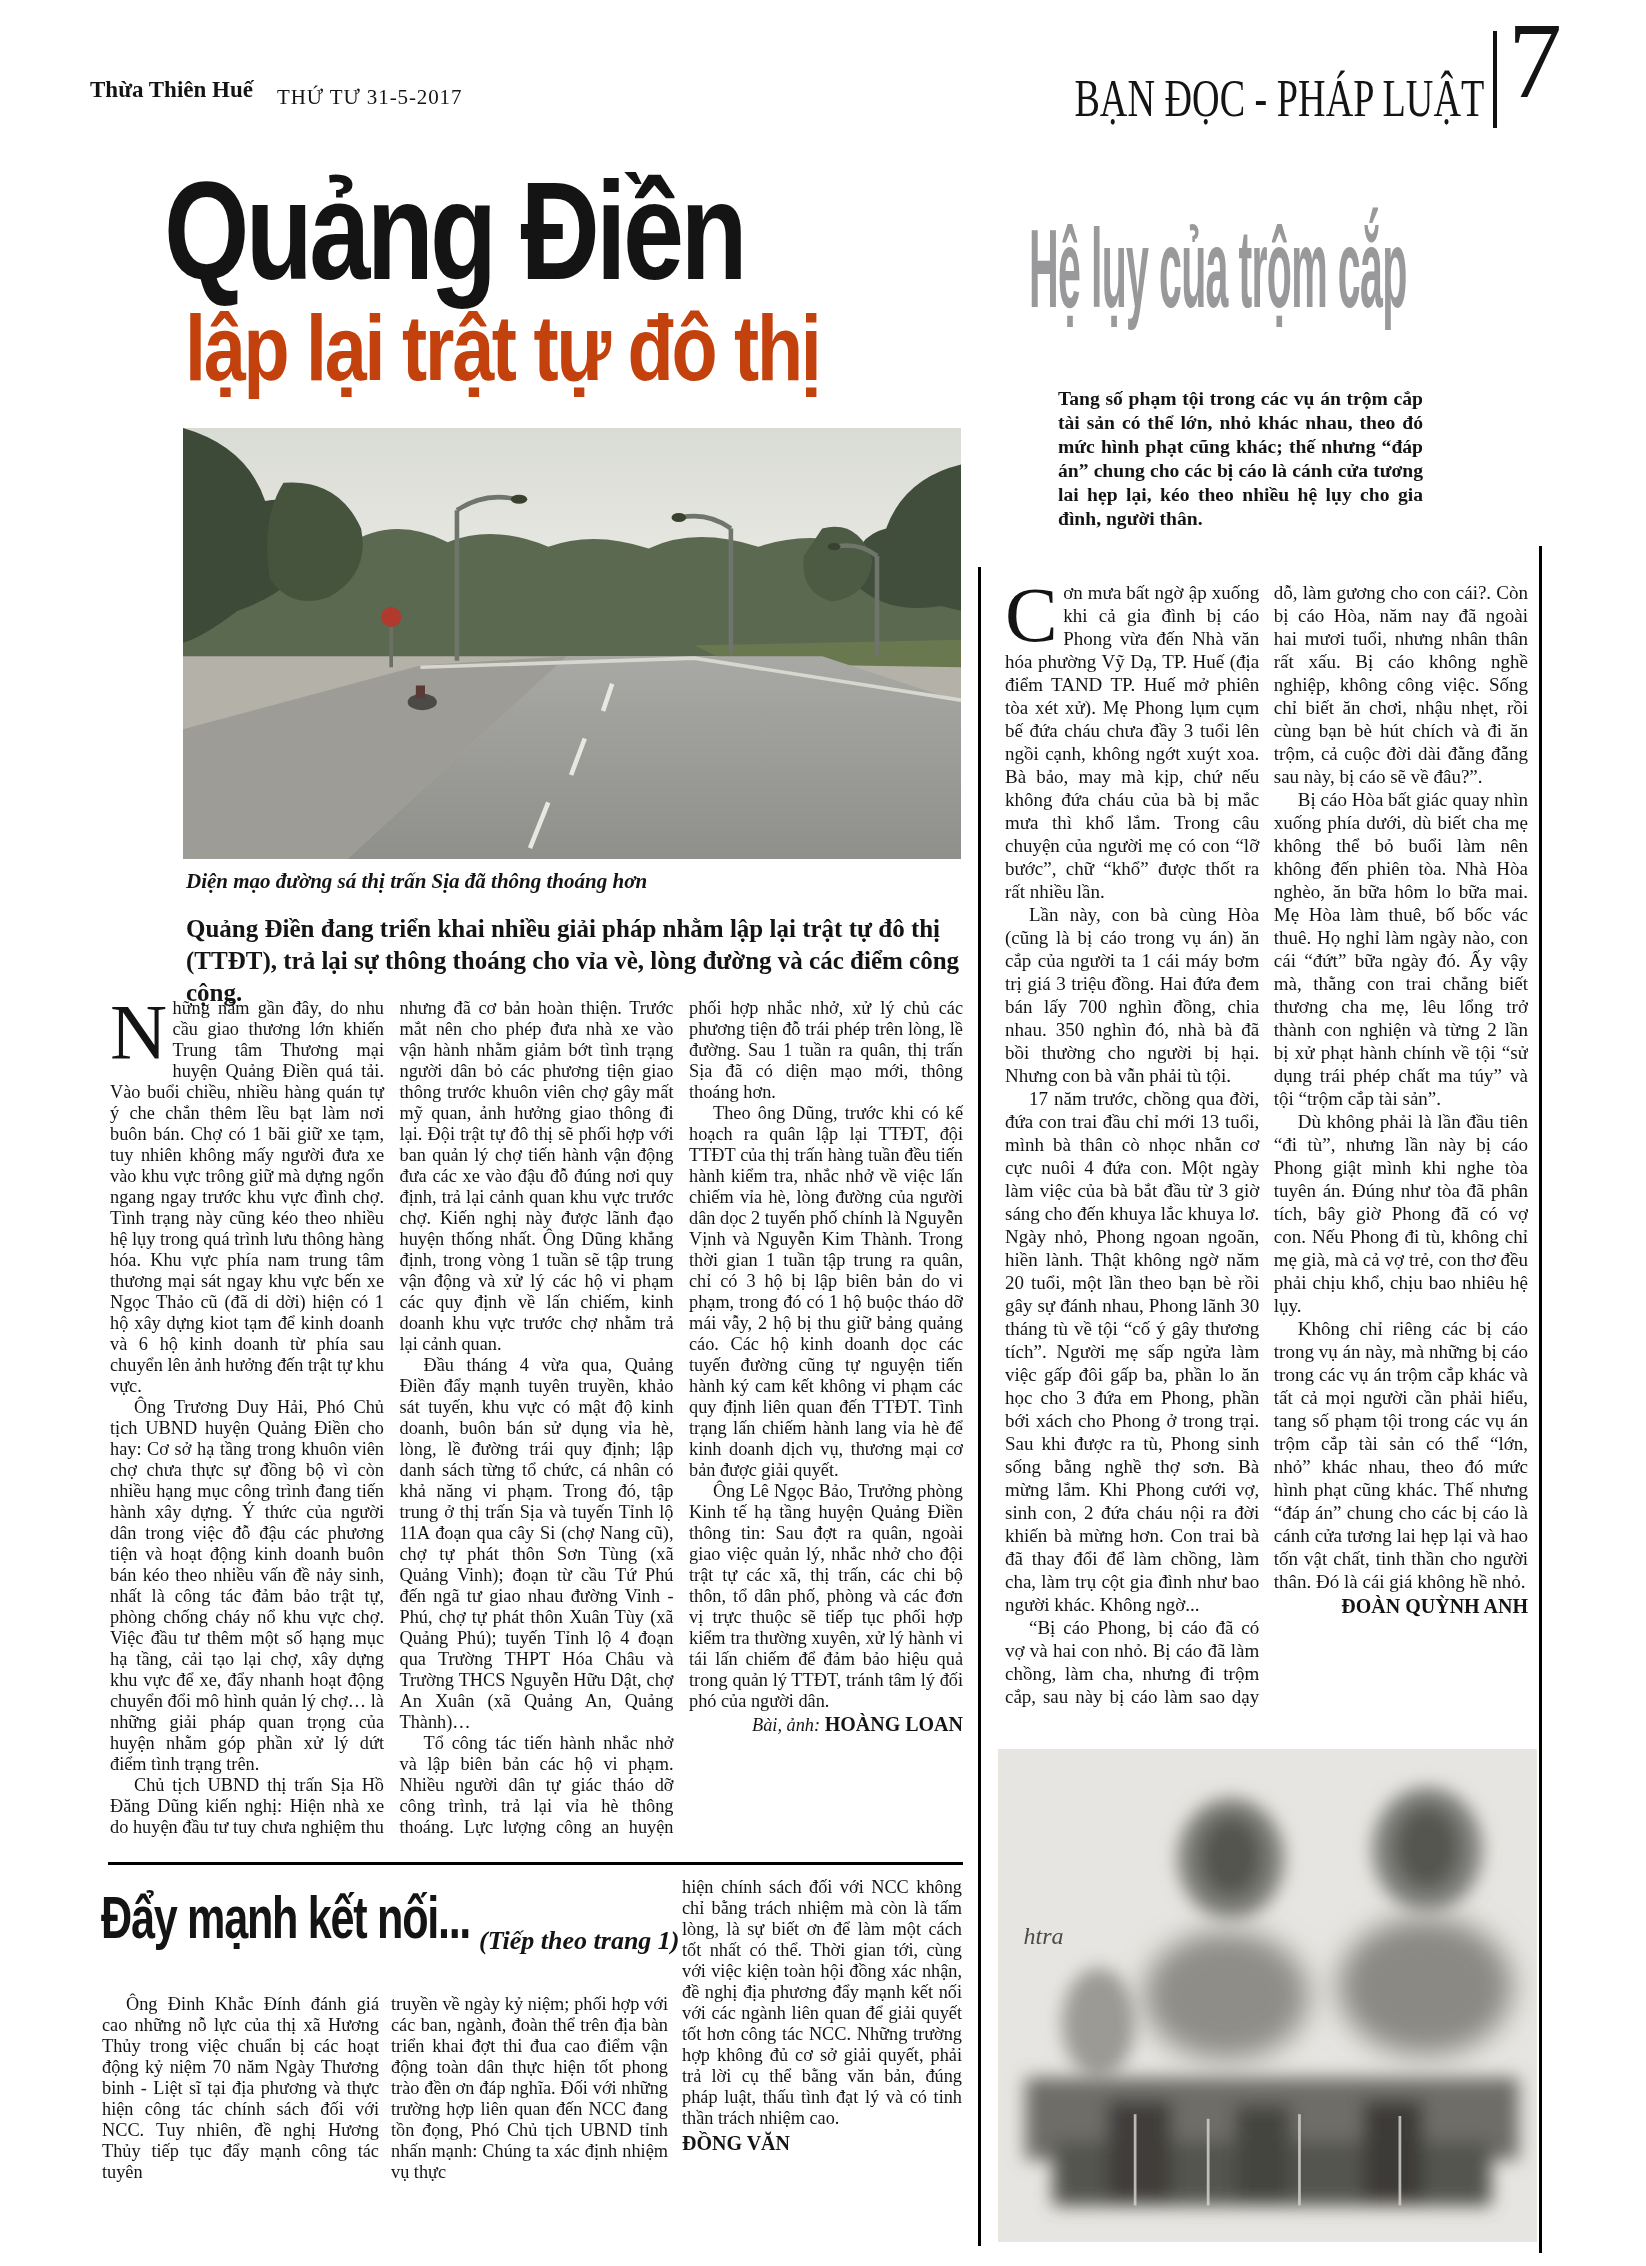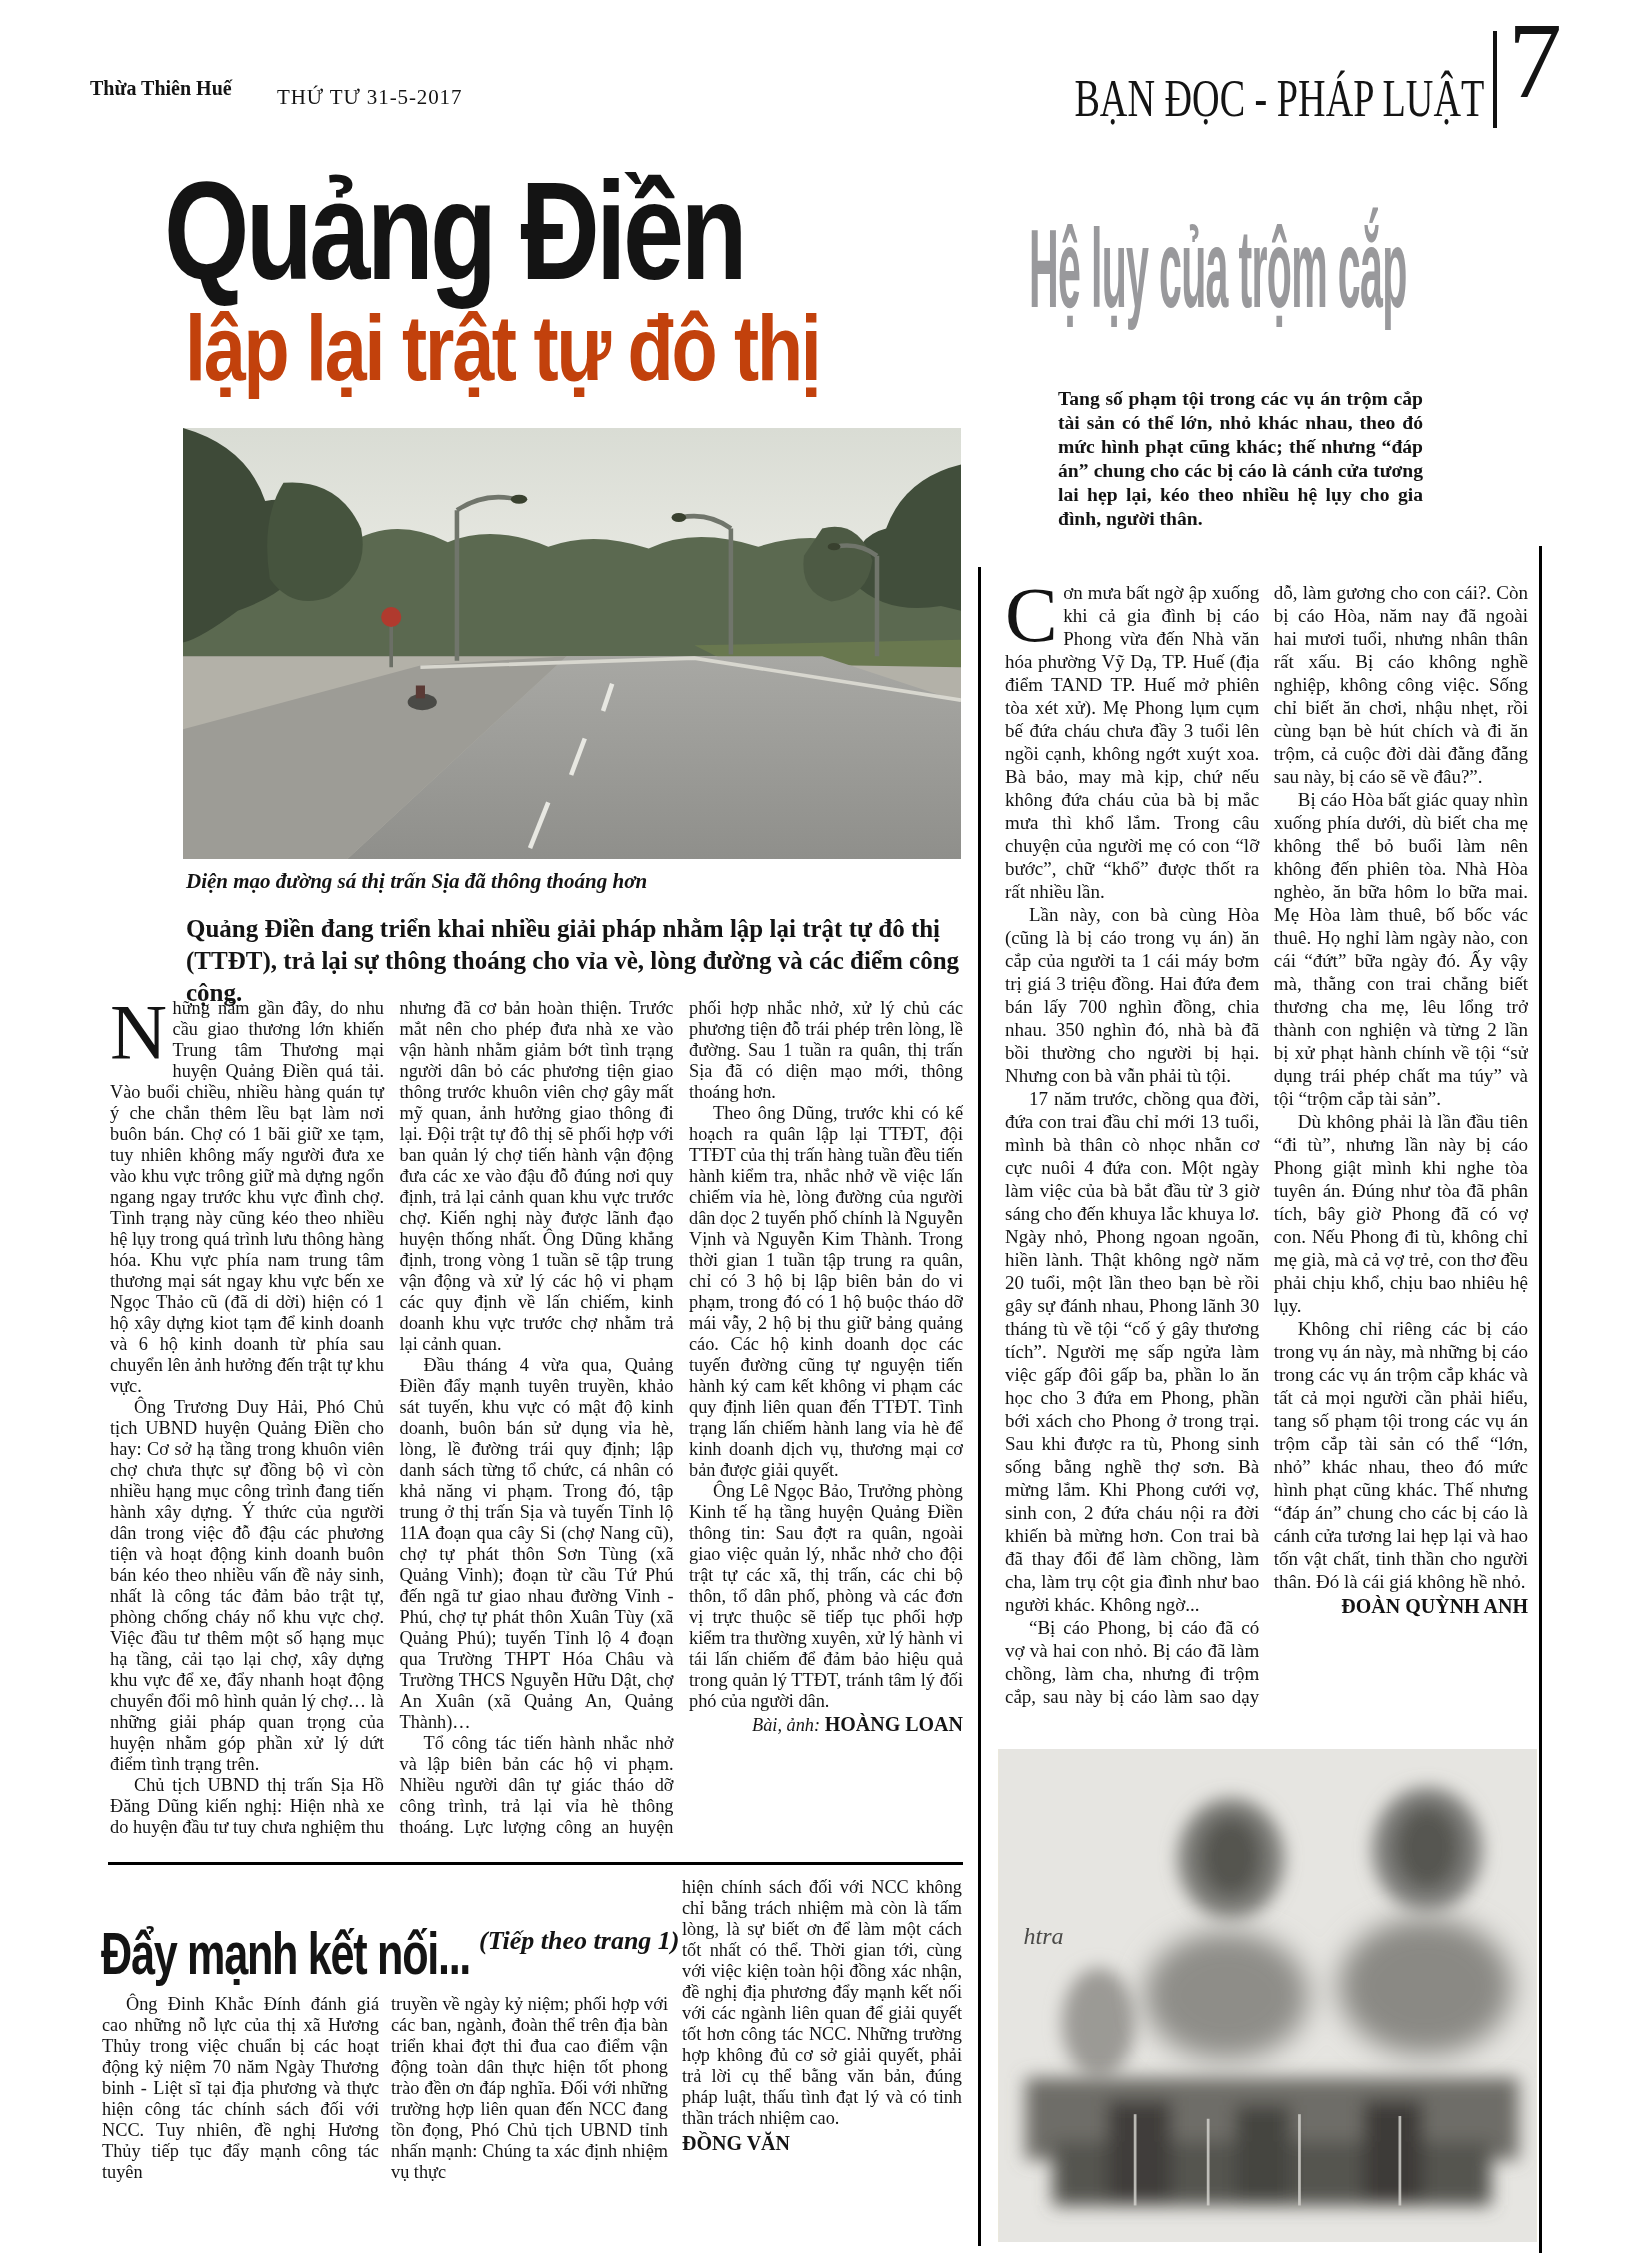--- a/index.html
+++ b/index.html
@@ -4,21 +4,21 @@
 <style>
   html,body { margin:0; padding:0; background:#ffffff; }
   #page {
     position:relative; width:1647px; height:2267px; background:#ffffff;
     font-family:"Liberation Serif", serif; color:#141414; overflow:hidden;
   }
   .abs { position:absolute; }
   .squeeze { display:inline-block; transform-origin:left top; white-space:nowrap; }
 
   
-  #masthead { left:90px; top:77px; font-size:20px; font-weight:bold; letter-spacing:0px; }
+  #masthead { left:90px; top:77px; font-size:23px; font-weight:bold; letter-spacing:0px; }
   #issue-date { left:277px; top:85px; font-size:21px; letter-spacing:0.9px; }
   #section-label { right:163px; top:68px; font-size:53px; transform-origin:right top; transform:scaleX(0.72); white-space:nowrap; }
   #header-vbar { left:1493px; top:31px; width:3.7px; height:97px; background:#111; }
   #page-number { left:1508px; top:7.3px; font-size:108px; line-height:108px; }
 
   
   #main-title-1 { left:164px; top:161px; font-family:"Liberation Sans",sans-serif; font-weight:bold; font-size:139px; line-height:139px; letter-spacing:-4.6px; }
   #main-title-1 .squeeze { transform:scaleX(0.79); }
   #main-title-2 { left:185px; top:302px; font-family:"Liberation Sans",sans-serif; font-weight:bold; font-size:92px; line-height:92px; letter-spacing:-2.7px; color:#c2410c; }
   #main-title-2 .squeeze { transform:scaleX(0.82); }
@@ -47,21 +47,21 @@
   #right-cols { left:1005px; top:581px; width:523px; height:1131px; column-count:2; column-gap:14.6px; column-fill:auto;
     font-size:19px; line-height:23px; text-align:justify; overflow:hidden; }
   #divider-left { left:978px; top:567px; width:2.7px; height:1679px; background:#000; }
   #divider-right { left:1539px; top:546px; width:2.7px; height:1707px; background:#000; }
 
   
   #artwork { left:998px; top:1749px; width:539px; height:493px; background:#fef9c3; overflow:hidden; }
   #artwork-sign { position:absolute; left:25.6px; top:174px; font-style:italic; font-size:24px; color:#4a4a48; font-family:"Liberation Serif",serif; }
 
   
-  #bottom-title { left:101px; top:1888px; font-family:"Liberation Sans",sans-serif; font-weight:bold; font-size:60px; line-height:60px; letter-spacing:-1.8px;margin-top:36px; }
+  #bottom-title { left:101px; top:1888px; font-family:"Liberation Sans",sans-serif; font-weight:bold; font-size:60px; line-height:60px; letter-spacing:-1.8px; }
   #bottom-title .squeeze { transform:scaleX(0.72); }
   #bottom-cont { left:479px; top:1926px; font-size:26px; font-weight:bold; font-style:italic; }
   .bcol { font-size:18.3px; line-height:21px; text-align:justify; }
   #bottom-col1 { left:102px; top:1994px; width:277px; }
   #bottom-col1 .ind { text-indent:24px; }
   #bottom-col2 { left:391px; top:1994px; width:277px; }
   #bottom-col3 { left:682px; top:1877px; width:280px; }
   .bcol p { margin:0; }
   #bottom-byline { text-align:left; font-weight:bold; font-size:20px; margin-top:3.7px !important; }
 </style>

